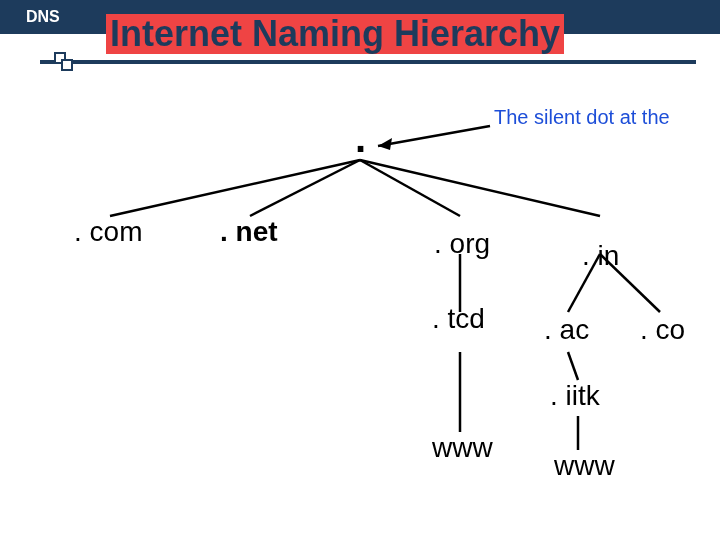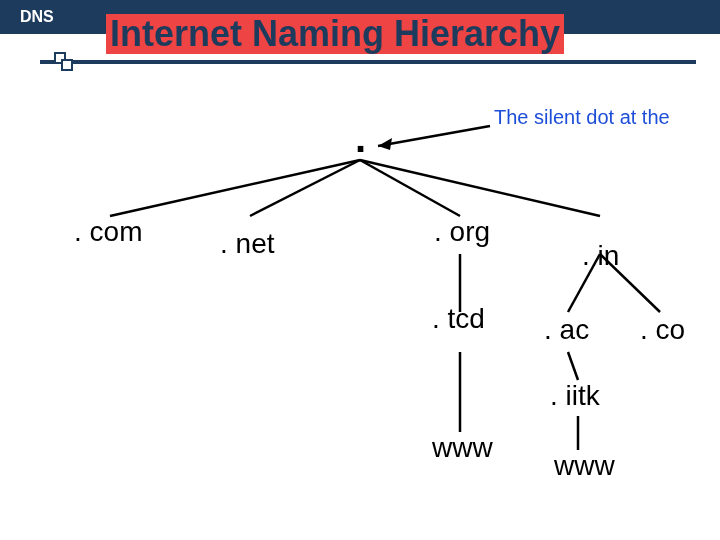--- a/index.html
+++ b/index.html
@@ -10,21 +10,21 @@
     background: #fff;
     font-family: "Trebuchet MS", "Segoe UI", Arial, sans-serif;
     overflow: hidden;
   }
   .header-bar {
     background: #1d3b5c;
     color: #fff;
     height: 34px;
     display: flex;
     align-items: center;
-    padding-left: 20px;
+    padding-left: 26px;
     font-family: Arial, sans-serif;
     font-weight: bold;
     font-size: 16px;
   }
   .title-wrap {
     position: relative;
     margin-top: 26px;
   }
   .title-line {
     border-bottom: 4px solid #1d3b5c;
@@ -129,22 +129,22 @@
     </g>
   </svg>
 
   <div class="root-dot" style="left:355px; top:52px;">.</div>
 
   <div class="annotation" style="left:494px; top:42px;">
     <span>The silent dot at the</span><br>
   </div>
 
   <div class="node" style="left:74px;  top:152px;">. com</div>
-  <div class="node" style="left:220px; top:164px;">. net</div>
-  <div class="node" style="left:434px; top:152px;">. org</div>
+  <div class="node" style="left:220px; top:152px;font-weight:bold;">. net</div>
+  <div class="node" style="left:434px; top:164px;">. org</div>
   <div class="node" style="left:582px; top:152px;margin-top:24px;">. in</div>
 
   <div class="node" style="left:432px; top:239px;">. tcd</div>
   <div class="node" style="left:544px; top:250px;">. ac</div>
   <div class="node" style="left:640px; top:250px;">. co</div>
 
   <div class="node" style="left:550px; top:316px;text-align:center;">. iitk</div>
 
   <div class="node" style="left:432px; top:368px;">www</div>
   <div class="node" style="left:554px; top:386px;">www</div>

